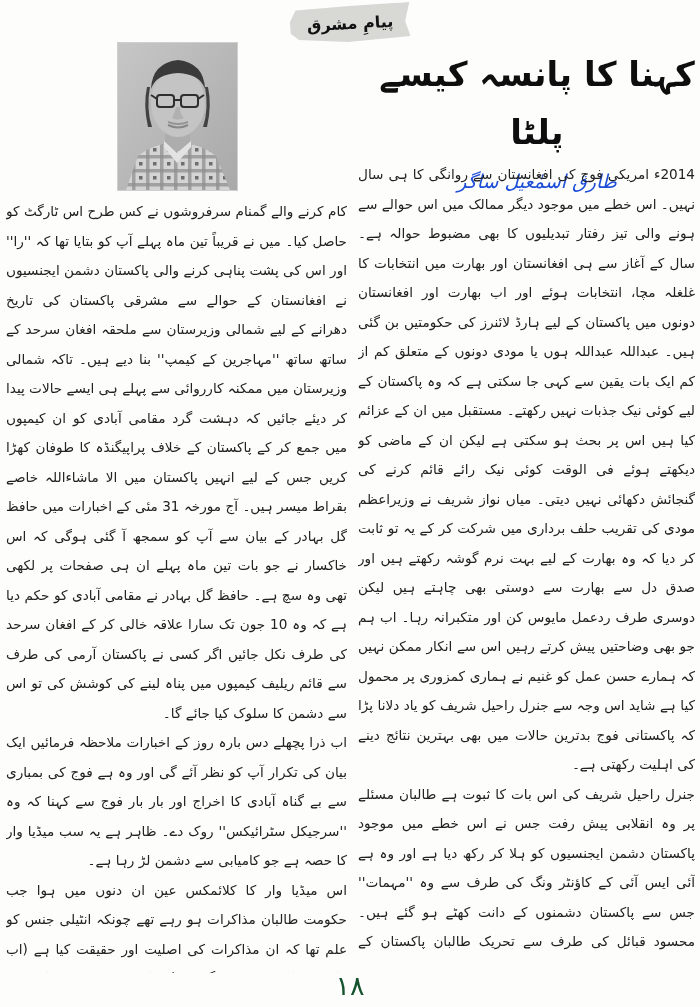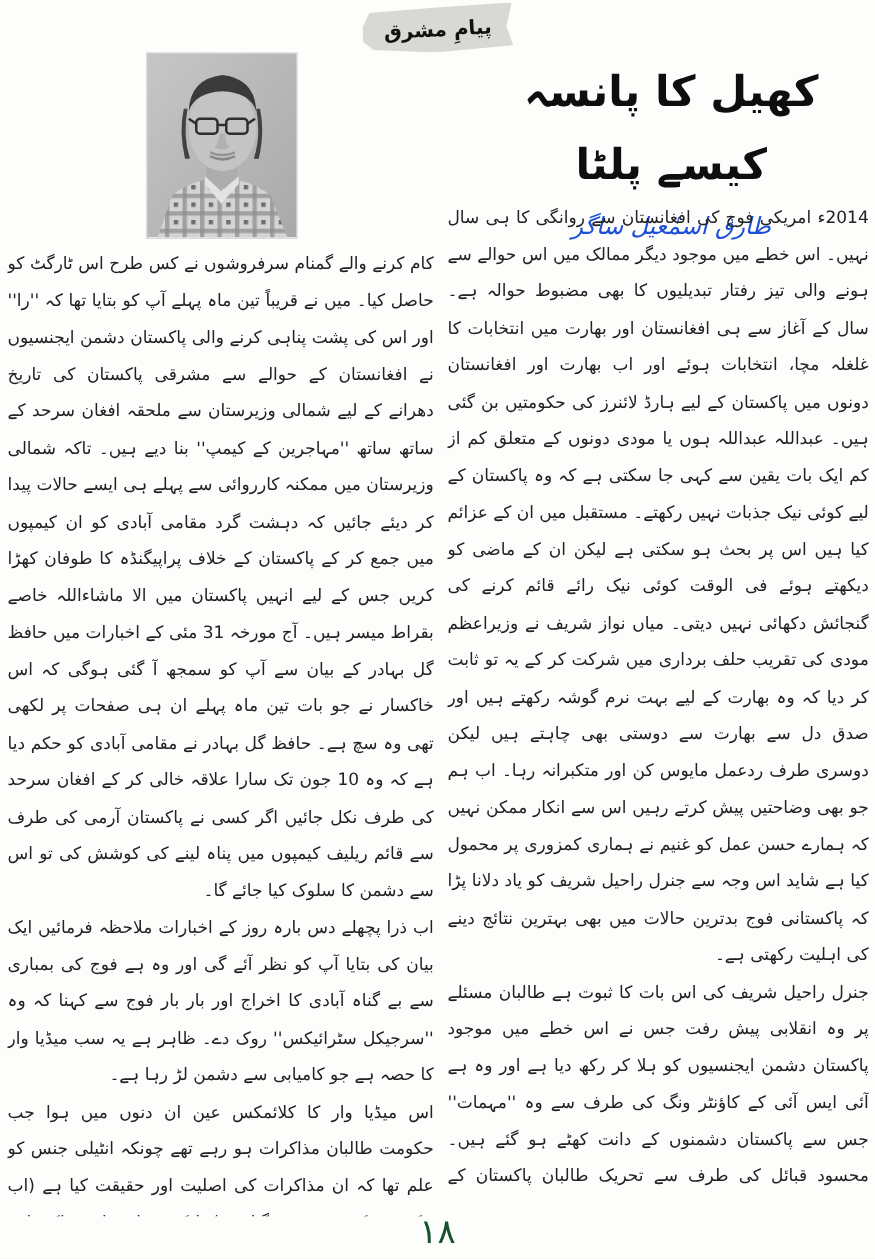--- a/index.html
+++ b/index.html
@@ -117,31 +117,31 @@
         <line x1="80" y1="56" x2="86" y2="52"></line>
       </g>
 
       <path d="M58 64 Q56 72 54 75 Q60 78 66 75 Q62 72 62 64 Z" fill="#b7b0ab"></path>
       <path d="M50 82 Q60 87 70 82" stroke="#8e8781" stroke-width="2" fill="none"></path>
       <path d="M50 78 Q60 82 70 78 L70 80 Q60 84 50 80 Z" fill="#9a938d"></path>
     </svg>
   </div>
 
   <div class="title-block">
-    <div class="article-title">کھیل کا پانسہ کیسے پلٹا</div>
+    <div class="article-title">کہنا کا پانسہ کیسے پلٹا</div>
     <div class="article-author">طارق اسمٰعیل ساگر</div>
   </div>
 
   <div class="col col-right" dir="rtl">
     <p>2014ء امریکی فوج کی افغانستان سے روانگی کا ہی سال نہیں۔ اس خطے میں موجود دیگر ممالک میں اس حوالے سے ہونے والی تیز رفتار تبدیلیوں کا بھی مضبوط حوالہ ہے۔ سال کے آغاز سے ہی افغانستان اور بھارت میں انتخابات کا غلغلہ مچا، انتخابات ہوئے اور اب بھارت اور افغانستان دونوں میں پاکستان کے لیے ہارڈ لائنرز کی حکومتیں بن گئی ہیں۔ عبداللہ عبداللہ ہوں یا مودی دونوں کے متعلق کم از کم ایک بات یقین سے کہی جا سکتی ہے کہ وہ پاکستان کے لیے کوئی نیک جذبات نہیں رکھتے۔ مستقبل میں ان کے عزائم کیا ہیں اس پر بحث ہو سکتی ہے لیکن ان کے ماضی کو دیکھتے ہوئے فی الوقت کوئی نیک رائے قائم کرنے کی گنجائش دکھائی نہیں دیتی۔ میاں نواز شریف نے وزیراعظم مودی کی تقریب حلف برداری میں شرکت کر کے یہ تو ثابت کر دیا کہ وہ بھارت کے لیے بہت نرم گوشہ رکھتے ہیں اور صدق دل سے بھارت سے دوستی بھی چاہتے ہیں لیکن دوسری طرف ردعمل مایوس کن اور متکبرانہ رہا۔ اب ہم جو بھی وضاحتیں پیش کرتے رہیں اس سے انکار ممکن نہیں کہ ہمارے حسن عمل کو غنیم نے ہماری کمزوری پر محمول کیا ہے شاید اس وجہ سے جنرل راحیل شریف کو یاد دلانا پڑا کہ پاکستانی فوج بدترین حالات میں بھی بہترین نتائج دینے کی اہلیت رکھتی ہے۔</p>
     <p>جنرل راحیل شریف کی اس بات کا ثبوت ہے طالبان مسئلے پر وہ انقلابی پیش رفت جس نے اس خطے میں موجود پاکستان دشمن ایجنسیوں کو ہلا کر رکھ دیا ہے اور وہ ہے آئی ایس آئی کے کاؤنٹر ونگ کی طرف سے وہ ''مہمات'' جس سے پاکستان دشمنوں کے دانت کھٹے ہو گئے ہیں۔ محسود قبائل کی طرف سے تحریک طالبان پاکستان کے سپوکس مین اعظم طارق نے گزشتہ دنوں ملا فضل اللہ گروپ کے حوالے سے جو انکشافات کیے اور جس طرح کھل کر ان کا غیر ملکی طاقتوں کے ہاتھوں میں کھیلتے ہوئے اجرتی قاتلوں کے کردار کی بات کی، میں اس حوالے سے آپ کو گزشتہ ڈیڑھ سال سے تفصیلات سے آگاہ کر رہا ہوں لیکن پاکستان دشمن ایجنسیوں کے وہ زر خرید ایجنٹ جو بڑی کامیابی سے پاکستان کے پرنٹ اور الیکٹرونک میڈیا میں اپنا کارٹل بنا چکے ہیں پاکستان کے اسلام پسند اور پاکستان دوست عوام کو کبھی اصل معاملات کی ہوا نہیں لگنے دیتے اور جیسے ہی اس حوالے سے کوئی پیشرفت ہو فوراً ''آزادی صحافت، مسنگ پرسنز'' جیسے لگے لپٹے نعرے لگانے لگتے ہیں۔</p>
 
   </div>
 
   <div class="col col-left" dir="rtl">
     <p>کام کرنے والے گمنام سرفروشوں نے کس طرح اس ٹارگٹ کو حاصل کیا۔ میں نے قریباً تین ماہ پہلے آپ کو بتایا تھا کہ ''را'' اور اس کی پشت پناہی کرنے والی پاکستان دشمن ایجنسیوں نے افغانستان کے حوالے سے مشرقی پاکستان کی تاریخ دھرانے کے لیے شمالی وزیرستان سے ملحقہ افغان سرحد کے ساتھ ساتھ ''مہاجرین کے کیمپ'' بنا دیے ہیں۔ تاکہ شمالی وزیرستان میں ممکنہ کارروائی سے پہلے ہی ایسے حالات پیدا کر دیئے جائیں کہ دہشت گرد مقامی آبادی کو ان کیمپوں میں جمع کر کے پاکستان کے خلاف پراپیگنڈہ کا طوفان کھڑا کریں جس کے لیے انہیں پاکستان میں الا ماشاءاللہ خاصے بقراط میسر ہیں۔ آج مورخہ 31 مئی کے اخبارات میں حافظ گل بہادر کے بیان سے آپ کو سمجھ آ گئی ہوگی کہ اس خاکسار نے جو بات تین ماہ پہلے ان ہی صفحات پر لکھی تھی وہ سچ ہے۔ حافظ گل بہادر نے مقامی آبادی کو حکم دیا ہے کہ وہ 10 جون تک سارا علاقہ خالی کر کے افغان سرحد کی طرف نکل جائیں اگر کسی نے پاکستان آرمی کی طرف سے قائم ریلیف کیمپوں میں پناہ لینے کی کوشش کی تو اس سے دشمن کا سلوک کیا جائے گا۔</p>
-    <p>اب ذرا پچھلے دس بارہ روز کے اخبارات ملاحظہ فرمائیں ایک بیان کی بتایا آپ کو نظر آئے گی اور وہ ہے فوج کی بمباری سے بے گناہ آبادی کا اخراج اور بار بار فوج سے کہنا کہ وہ ''سرجیکل سٹرائیکس'' روک دے۔ ظاہر ہے یہ سب میڈیا وار کا حصہ ہے جو کامیابی سے دشمن لڑ رہا ہے۔</p>
+    <p>اب ذرا پچھلے دس بارہ روز کے اخبارات ملاحظہ فرمائیں ایک بیان کی تکرار آپ کو نظر آئے گی اور وہ ہے فوج کی بمباری سے بے گناہ آبادی کا اخراج اور بار بار فوج سے کہنا کہ وہ ''سرجیکل سٹرائیکس'' روک دے۔ ظاہر ہے یہ سب میڈیا وار کا حصہ ہے جو کامیابی سے دشمن لڑ رہا ہے۔</p>
     <p>اس میڈیا وار کا کلائمکس عین ان دنوں میں ہوا جب حکومت طالبان مذاکرات ہو رہے تھے چونکہ انٹیلی جنس کو علم تھا کہ ان مذاکرات کی اصلیت اور حقیقت کیا ہے (اب حکومت کو بھی ہو گیا ہے) لیکن سادہ لوح پاکستانی سیاستدانوں کے نیک جذبات کے احترام میں فوج نے سرنڈر کیا۔ اپنا جرنیل شہید کروا کر بھی جوابی کارروائی سے گریز کیا تاکہ اس مرتبہ مذاکرات کی رٹ لگانے والے اچھی طرح اپنا شوق پورا کر لیں۔ ان مذاکرات کی آڑ میں جو کچھ ہوتا رہا میں آپ کو ان ہی صفحات میں وہ کہانی سناتا رہا ہوں لیکن آج آپ کو پہلی مرتبہ انتہائی بارسوخ ذرائع سے ملنے والی اطلاع کی بنیاد پر بتا رہا ہوں کہ آئی ایس آئی کا (Counter Cell) ایک لمحے کے لیے بھی معاملات سے غافل نہیں رہا۔ ایک طرف امریکی دھمکیاں تھیں، دوسری طرف پاکستان میں ان نمک خوروں کی گمراہی مبہم اور رہی سہی کسر میڈیا ہاؤس کے اینکر پر حملے کے بعد اٹھنے والے طوفان نے پوری کر دی۔</p>
   </div>
 
   <div class="page-number">۱۸</div>
 
 </div>
 
 </body></html>

